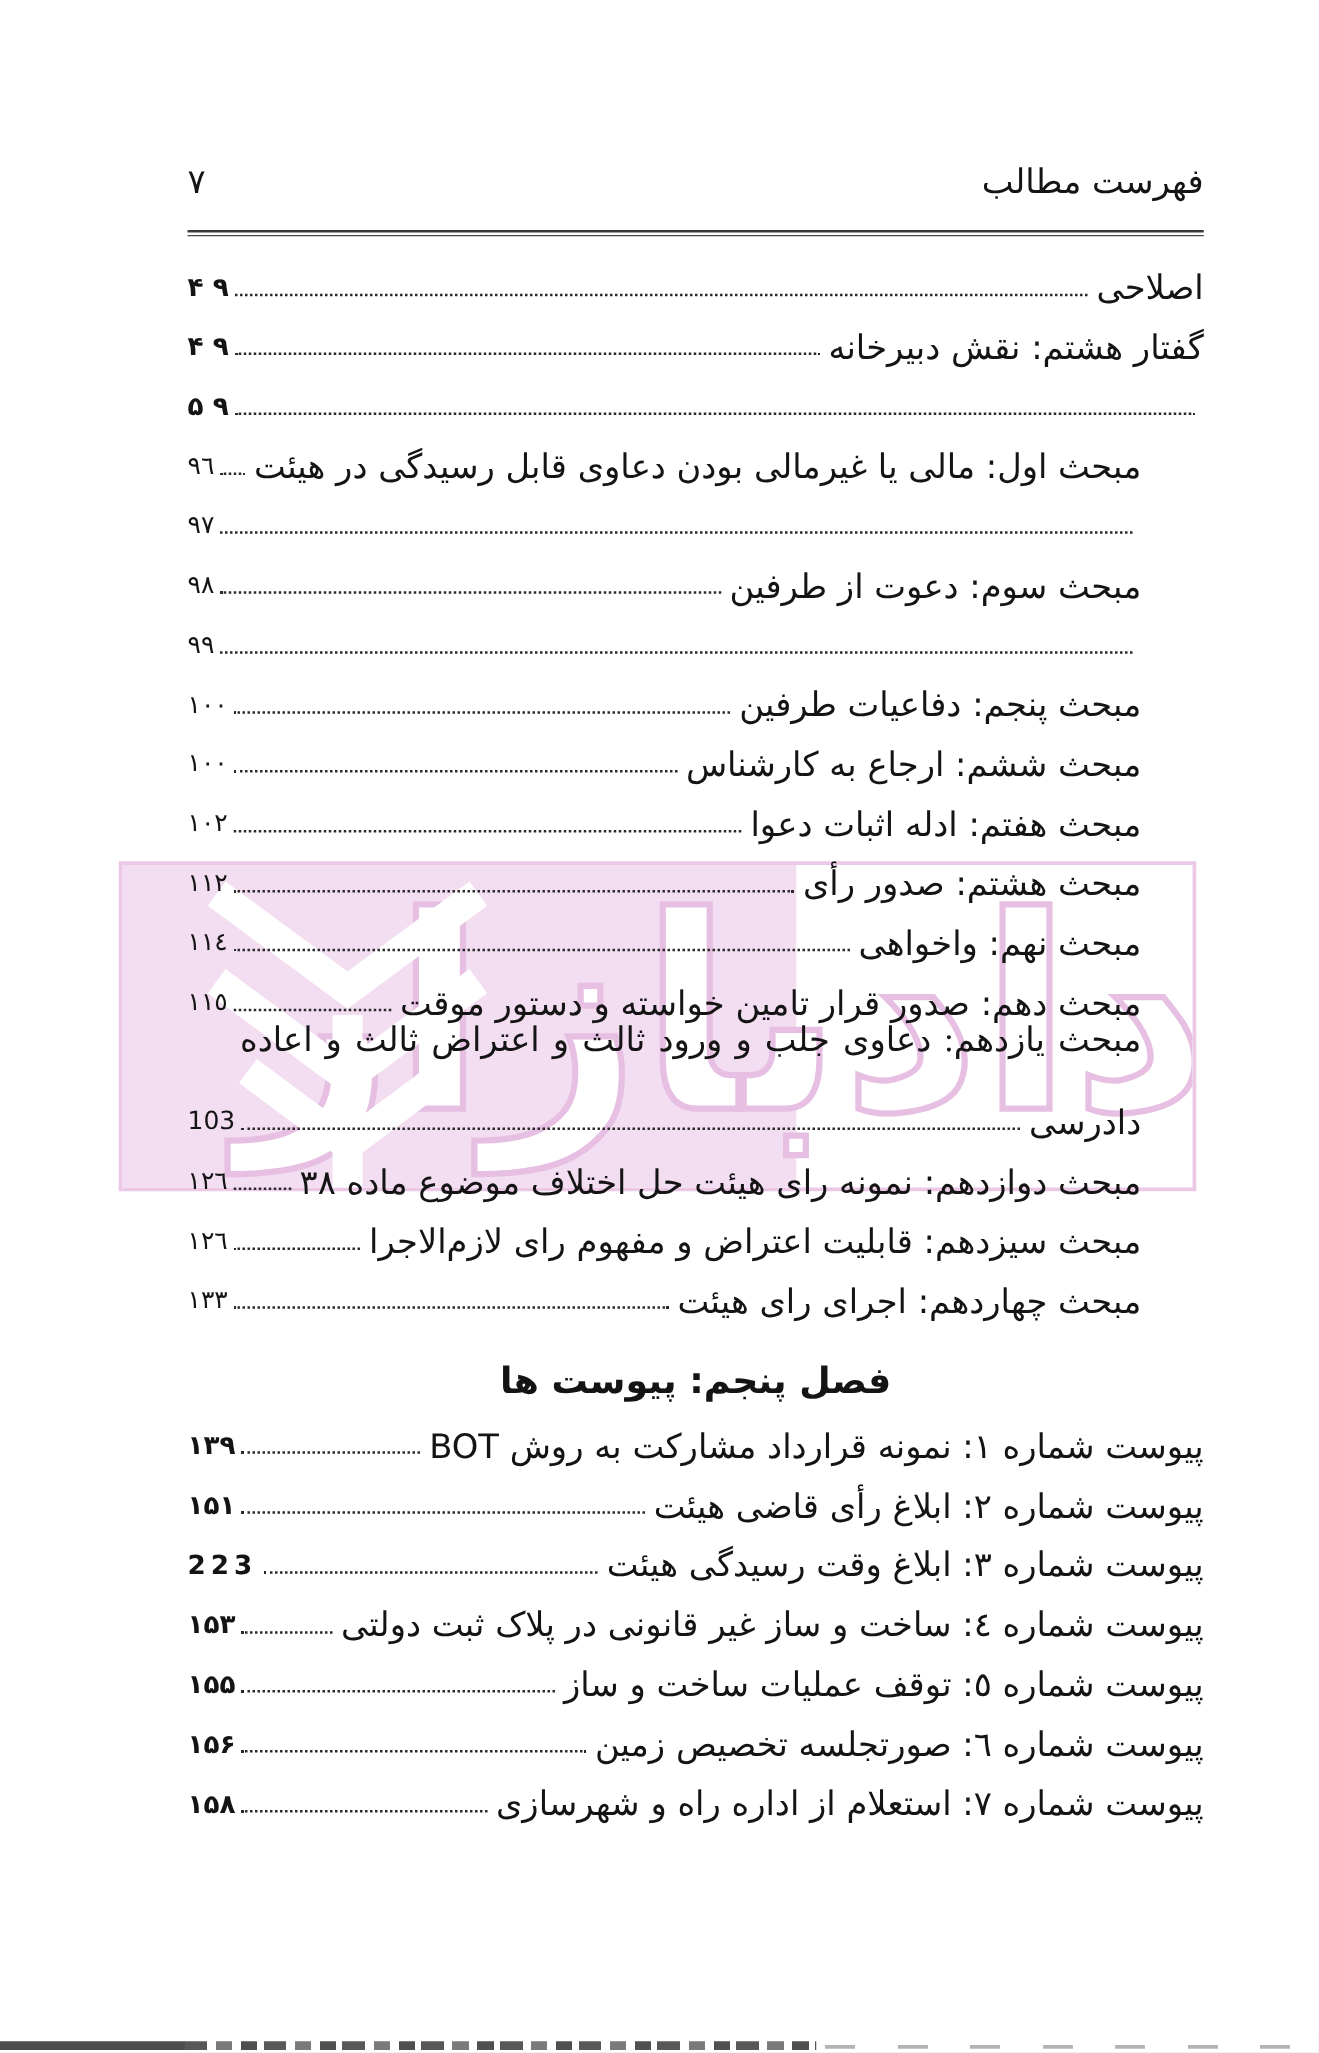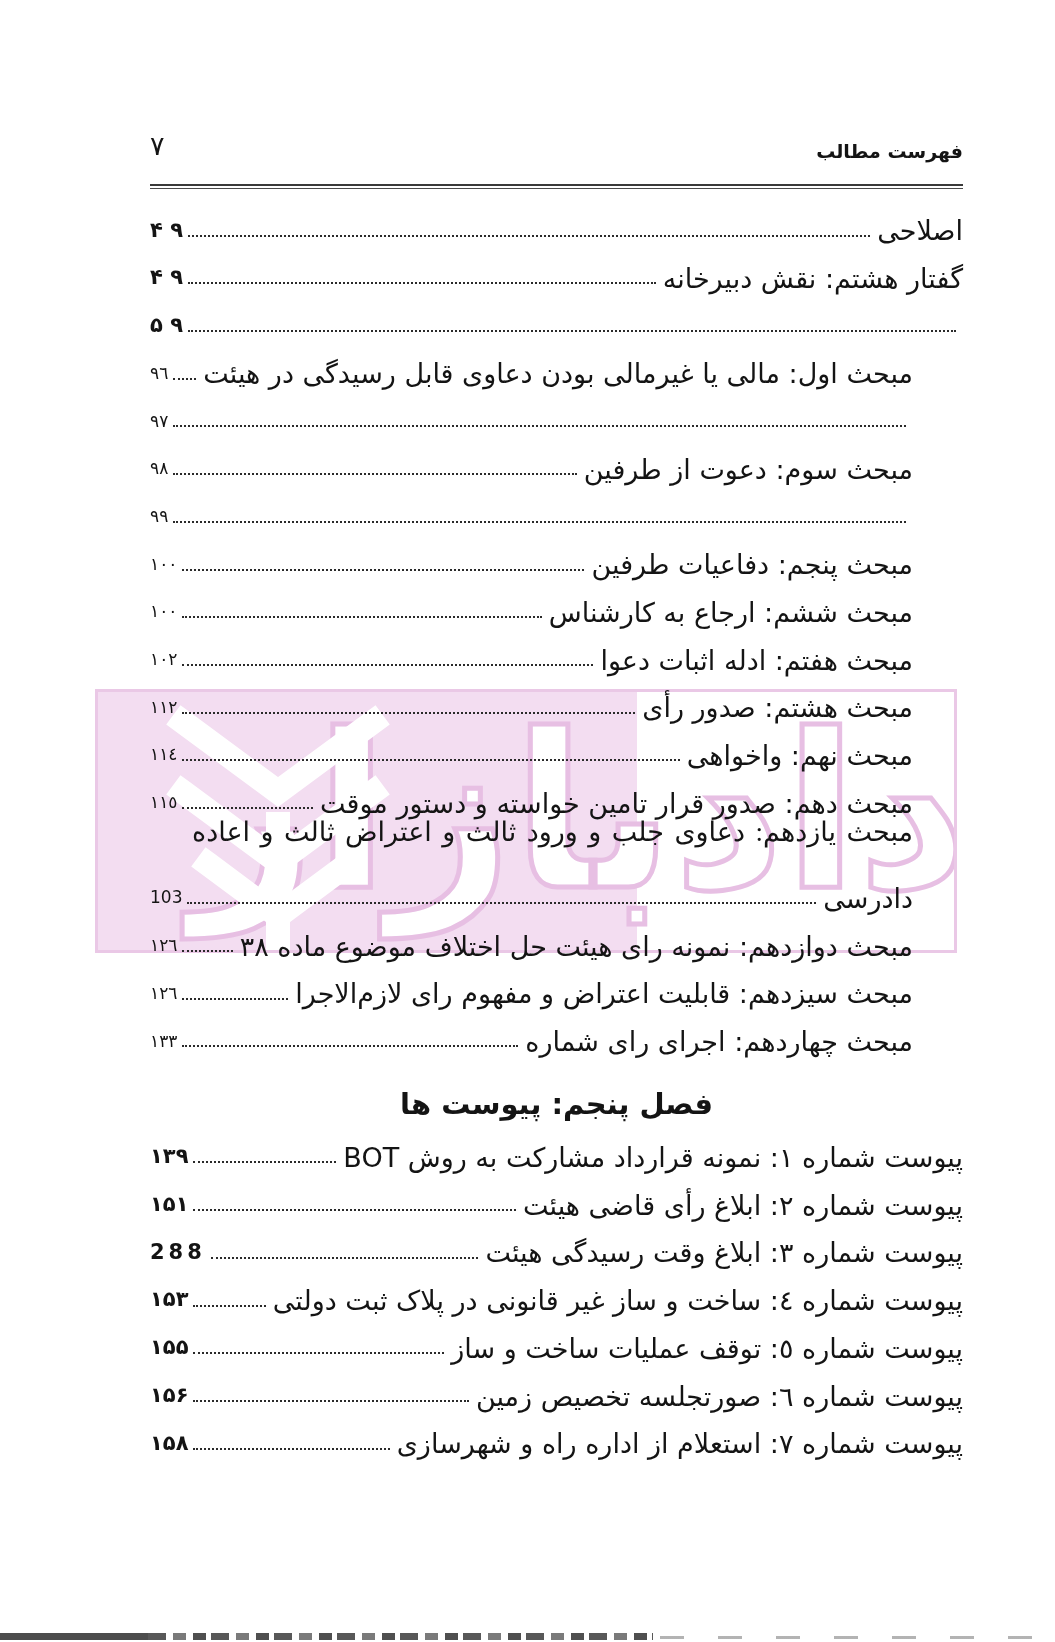--- a/index.html
+++ b/index.html
@@ -47,21 +47,21 @@
 
   
   .content{
     position:absolute;left:150px;top:0;width:813px;
     z-index:2;
   }
   .header-row{
     position:absolute;left:0;top:130px;width:100%;
     display:flex;justify-content:space-between;align-items:flex-end;
   }
-  .doc-title{font-weight:bold;font-size:19px;line-height:1.2;}
+  .doc-title{font-weight:normal;font-size:27px;line-height:1.2;}
   .folio{font-size:27px;line-height:1.2;letter-spacing:1px;}
   .header-rule{
     position:absolute;left:0;top:184px;width:100%;height:2px;
     border-top:2.5px solid #3a3a3a;
     border-bottom:1.5px solid #4a4a4a;
   }
 
   .toc{
     position:absolute;left:0;top:198px;width:100%;
   }
@@ -82,21 +82,21 @@
     font-family:Liberation Serif, serif;
   }
   .title{white-space:nowrap;}
   .leader{
     flex:1;
     min-width:10px;
     border-bottom:2.7px dotted #2a2a2a;
     margin:0 7px 9px 5px;
   }
   .page-num{
-    font-size:17px;
+    font-size:20px;
     padding-bottom:6px;
     white-space:nowrap;
   }
   .page-num.bold{
     font-weight:bold;
     font-size:21px;
     letter-spacing:4px;
     padding-bottom:5px;
   }
   .section-heading{
@@ -226,39 +226,39 @@
           <span class="title">مبحث دوازدهم: نمونه رای هیئت حل اختلاف موضوع ماده ٣٨</span>
           <span class="leader"></span>
           <span class="page-num">١٢٦</span>
         </div>
         <div class="row indent">
           <span class="title">مبحث سیزدهم: قابلیت اعتراض و مفهوم رای لازم‌الاجرا</span>
           <span class="leader"></span>
           <span class="page-num">١٢٦</span>
         </div>
         <div class="row indent">
-          <span class="title">مبحث چهاردهم: اجرای رای شماره</span>
+          <span class="title">مبحث چهاردهم: اجرای رای هیئت</span>
           <span class="leader"></span>
           <span class="page-num">١٣٣</span>
         </div>
         <div class="section-heading">فصل پنجم: پیوست ها</div>
         <div class="row">
           <span class="title">پیوست شماره ١: نمونه قرارداد مشارکت به روش BOT</span>
           <span class="leader"></span>
           <span class="page-num bold">۱۳۹</span>
         </div>
         <div class="row">
           <span class="title">پیوست شماره ٢: ابلاغ رأی قاضی هیئت</span>
           <span class="leader"></span>
           <span class="page-num bold">۱۵۱</span>
         </div>
         <div class="row">
           <span class="title">پیوست شماره ٣: ابلاغ وقت رسیدگی هیئت</span>
           <span class="leader"></span>
-          <span class="page-num bold">288</span>
+          <span class="page-num bold">223</span>
         </div>
         <div class="row">
           <span class="title">پیوست شماره ٤: ساخت و ساز غیر قانونی در پلاک ثبت دولتی</span>
           <span class="leader"></span>
           <span class="page-num bold">۱۵۳</span>
         </div>
         <div class="row">
           <span class="title">پیوست شماره ٥: توقف عملیات ساخت و ساز</span>
           <span class="leader"></span>
           <span class="page-num bold">۱۵۵</span>

